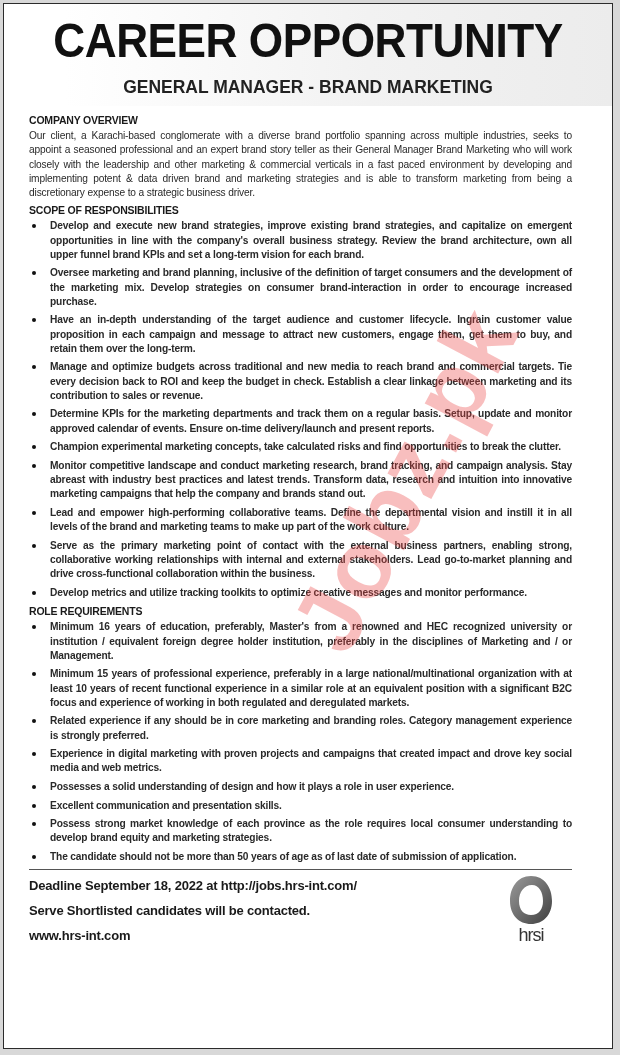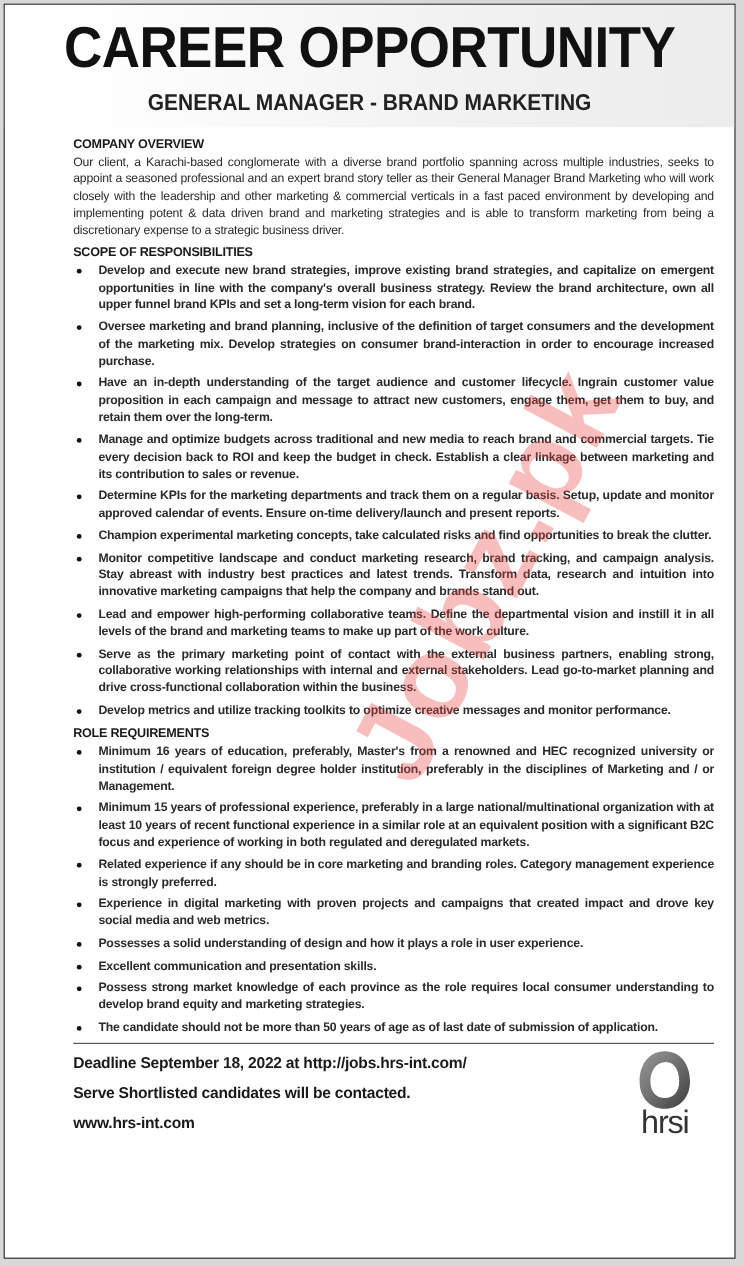--- a/index.html
+++ b/index.html
@@ -31,25 +31,24 @@
     color: #111; line-height: 54px;
     transform: scaleX(0.92);
   }
   .subtitle {
     position: absolute; left: 0; right: 0; top: 72px;
     font-size: 19px; font-weight: bold; color: #222;
     line-height: 22px;
     transform: scaleX(0.92);
   }
   .content {
-    padding: 4px 17px 0 25px;
+    padding: 4px 40px 0 25px;
     font-size: 10.2px;
     line-height: 14.2px;
     letter-spacing: -0.15px;
-    margin-left: 32px;
   }
   .section-heading {
     font-weight: bold;
     font-size: 10.5px;
     color: #1a1a1a;
     margin: 3px 0 2px 0;
     letter-spacing: -0.2px;
   }
   .paragraph { text-align: justify; margin: 0 0 3px 0; }
   ul.bullets { list-style: none; margin: 0; padding: 0; }
@@ -77,21 +76,21 @@
   }
   .logo {
     position: absolute; right: 16px; top: -4px;
     width: 50px; height: 86px;
   }
   .logo-ring {
     position: absolute; left: 2px; top: 0; width: 46px; height: 52px;
   }
   .logo-text {
     position: absolute; left: 0; right: 0; top: 54px;
-    font-size: 27px; color: #333; text-align: center;
+    font-size: 18px; color: #333; text-align: center;
     font-weight: normal; letter-spacing: -1px;
   }
   .watermark {
     position: absolute;
     left: 215px; top: 420px;
     font-size: 96px; font-weight: bold;
     color: rgba(235, 70, 70, 0.35);
     transform: rotate(-62deg);
     transform-origin: center;
     pointer-events: none;

